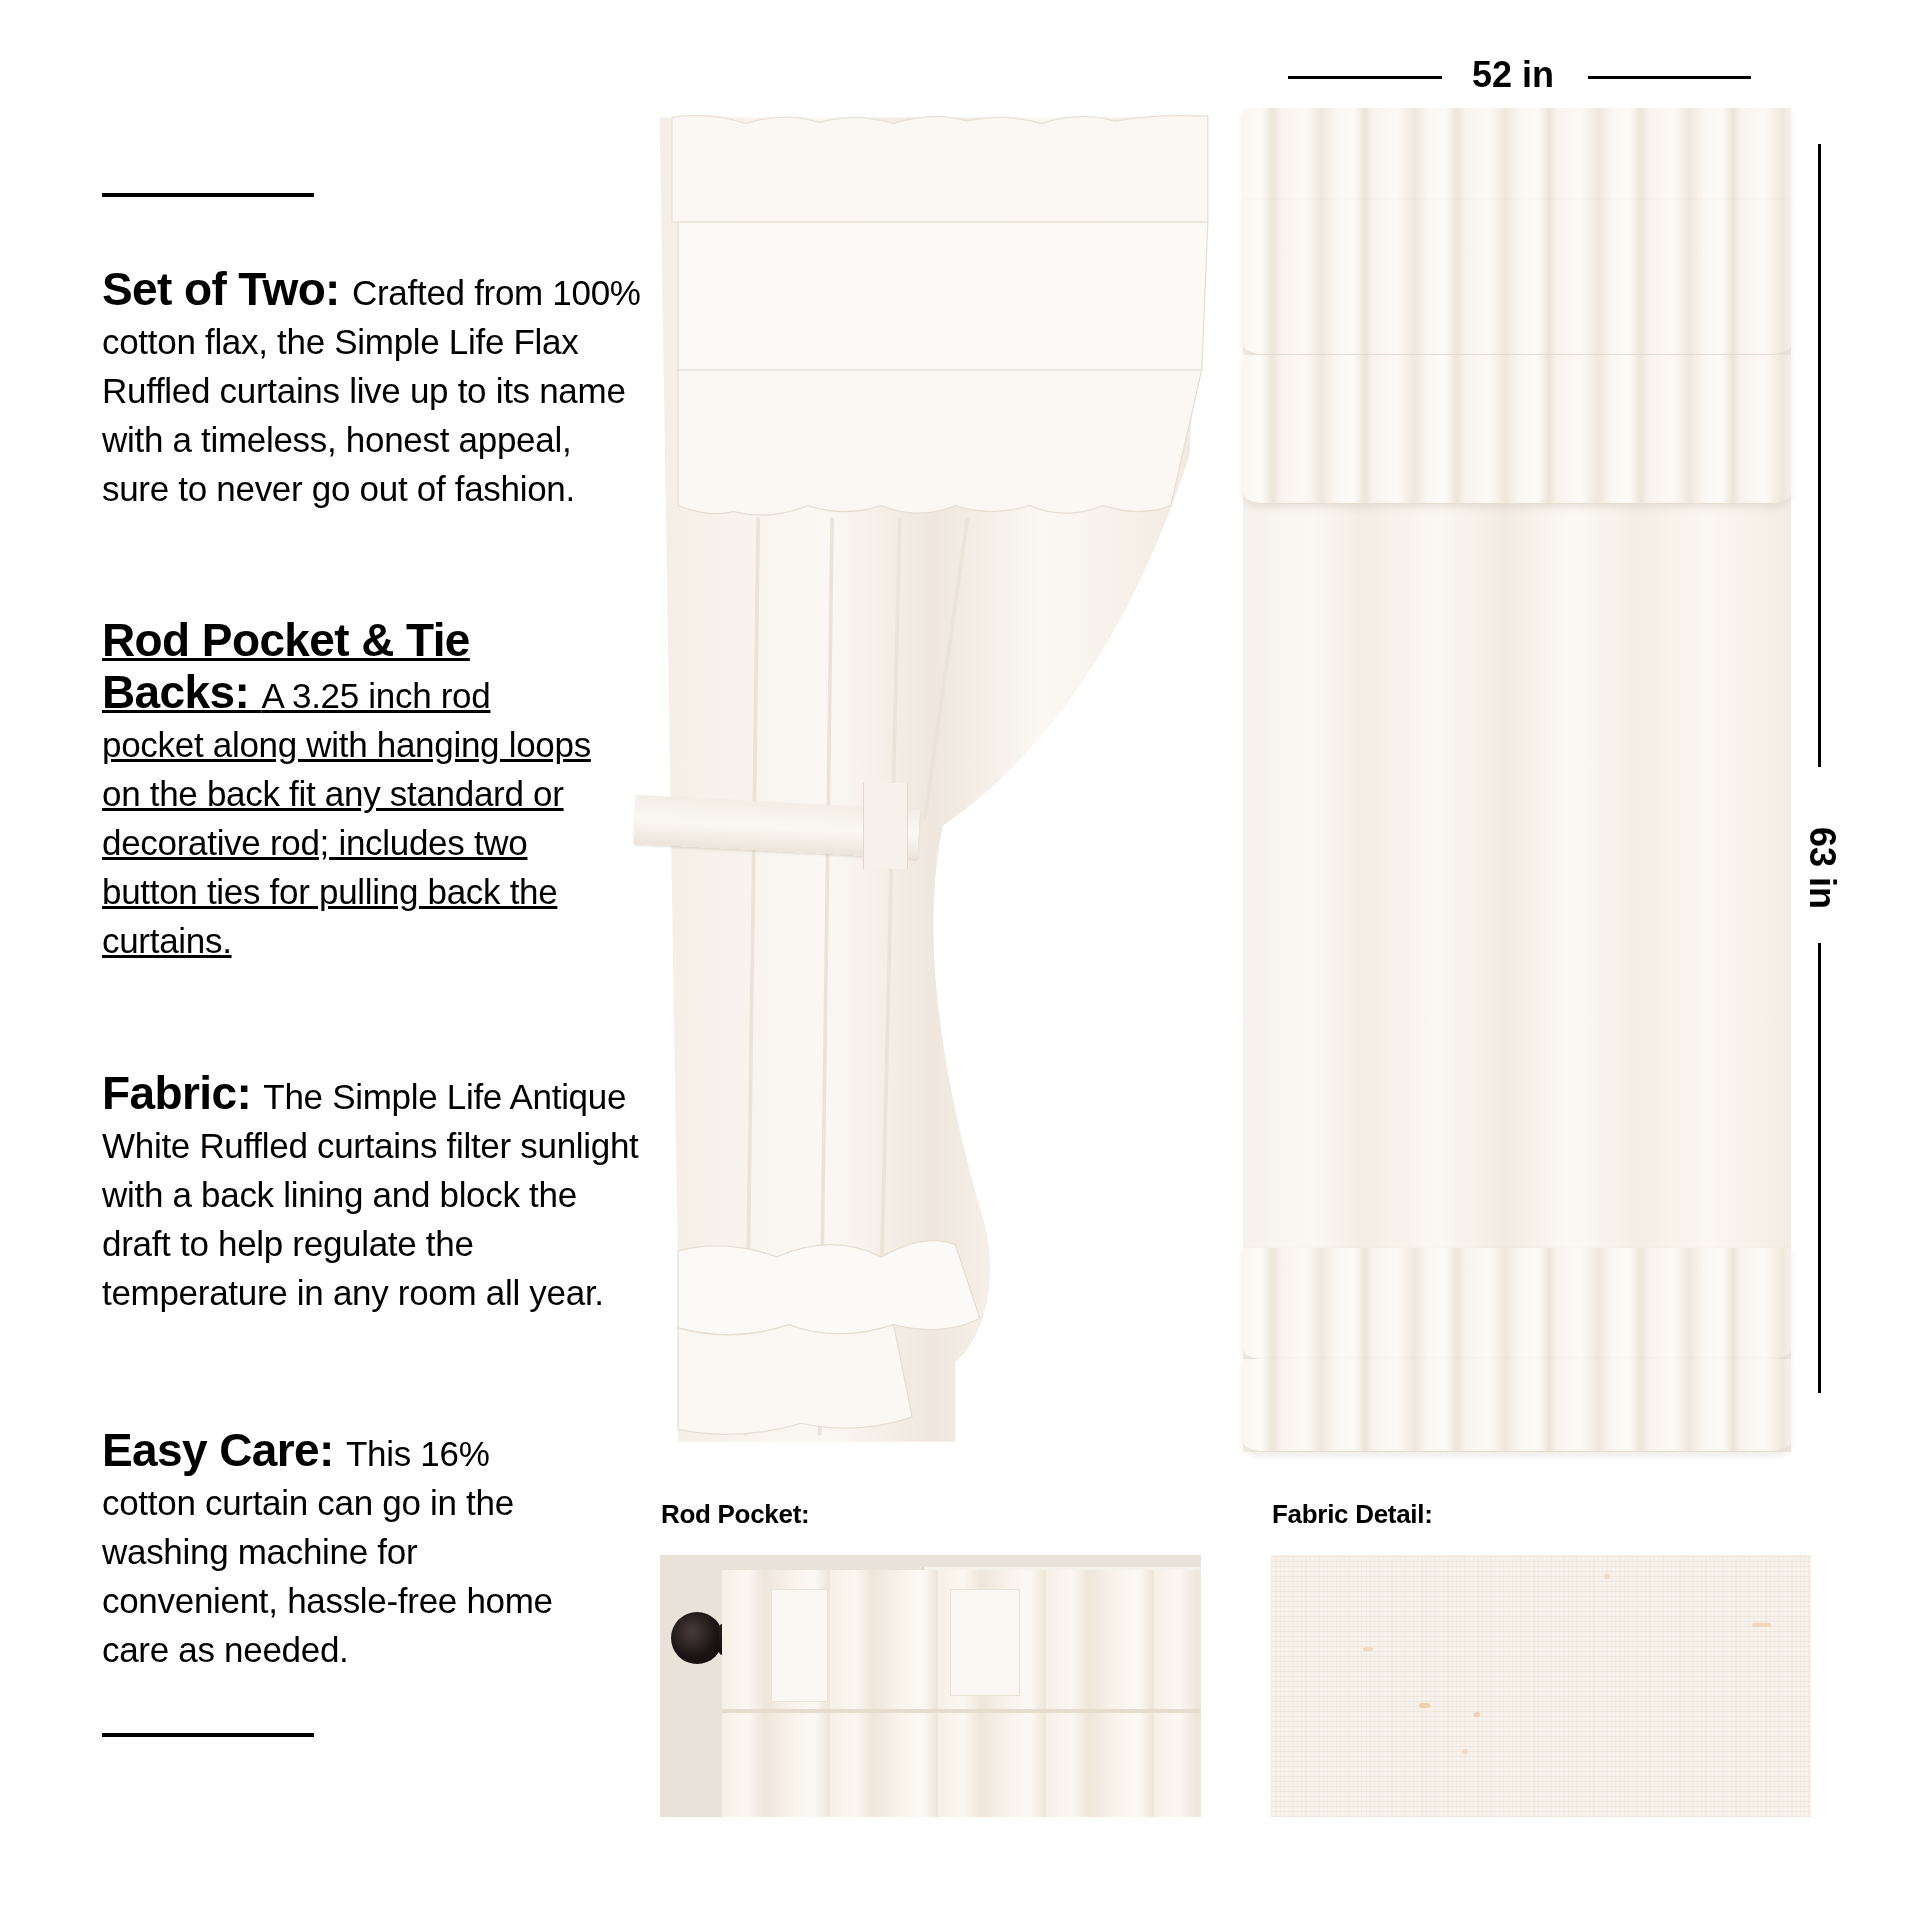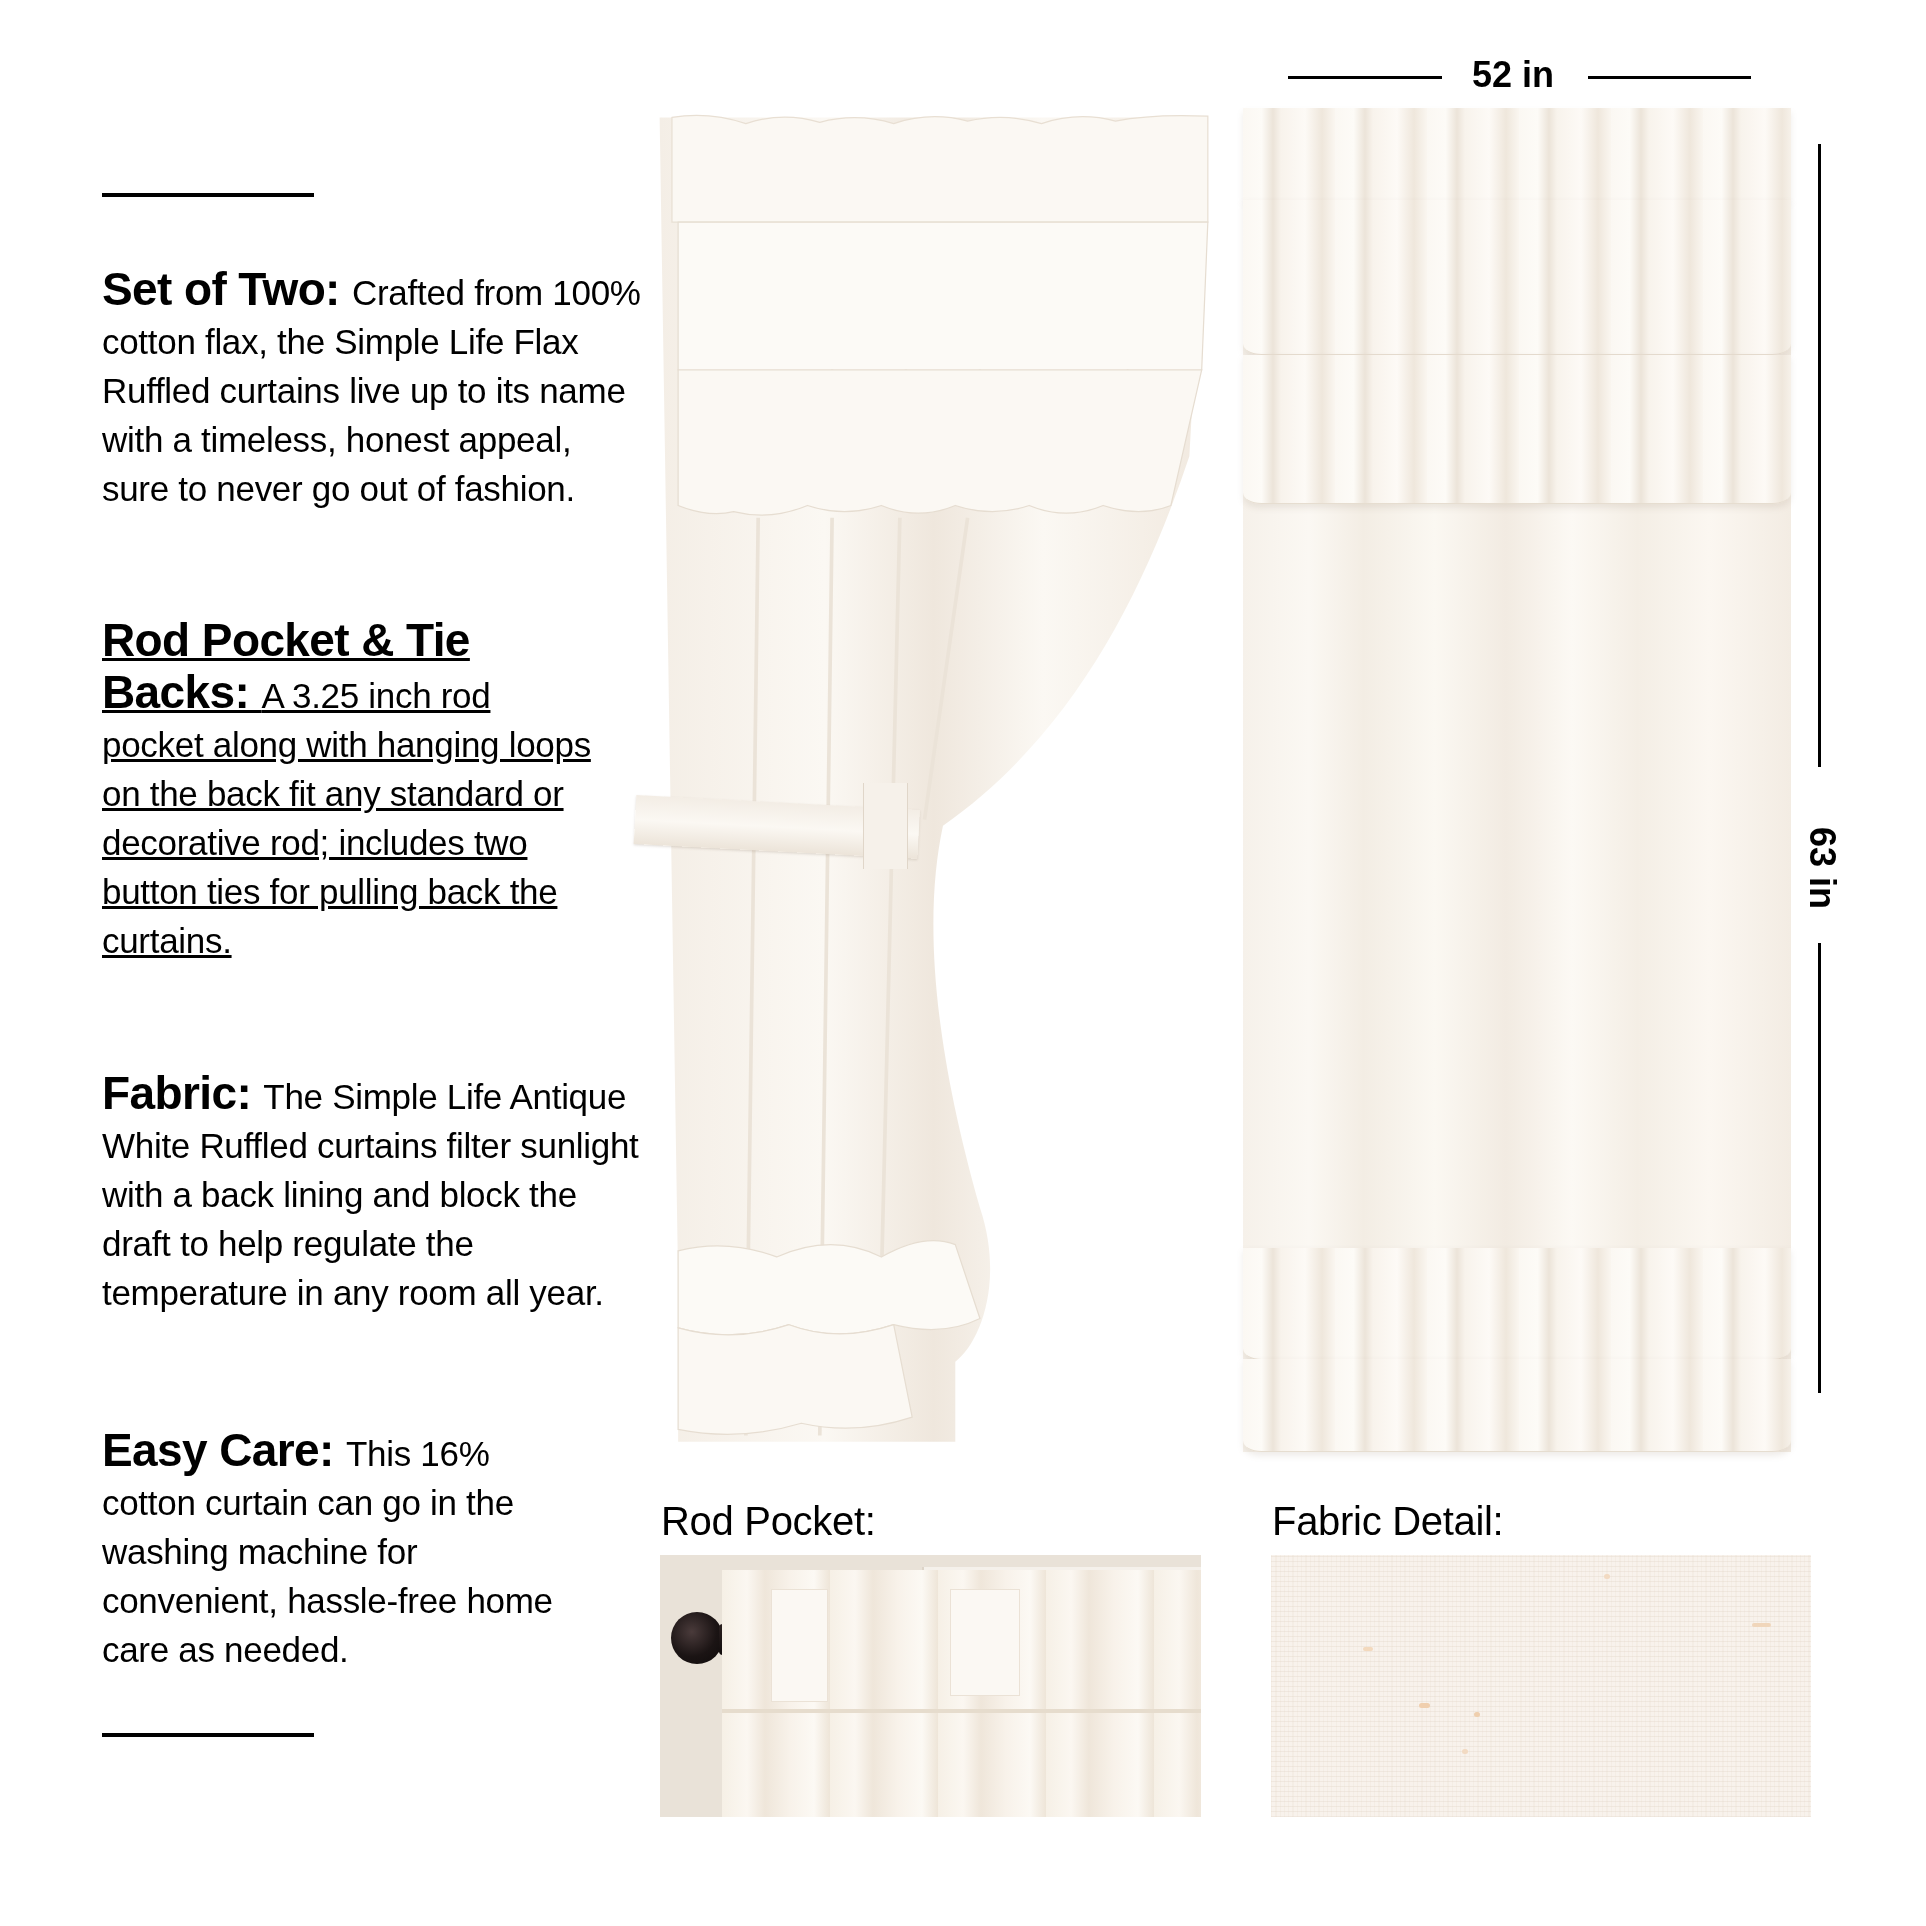--- a/index.html
+++ b/index.html
@@ -7,21 +7,21 @@
       width: 1926px; height: 1926px; background: #ffffff; position: relative; overflow: hidden;
       font-family: "Liberation Sans", "DejaVu Sans", sans-serif; color: #000;
     }
     .rule { position: absolute; background: #000; }
     .feature {
       position: absolute; left: 102px; width: 542px;
       font-size: 35px; line-height: 49px; font-weight: 300; letter-spacing: -0.3px;
     }
     .feature .title { font-weight: 700; font-size: 46px; letter-spacing: -0.6px; }
     .dim-label { position: absolute; font-weight: 700; font-size: 36px; }
-    .panel-title { position: absolute; font-weight: 400; font-size: 40px; letter-spacing: -0.3px; }
+    .panel-title { position: absolute; font-weight: 700; font-size: 26px; letter-spacing: -0.3px; }
 
     
     .curtain { position: absolute; }
     .fabric {
       background: linear-gradient(90deg, #f6f1ea 0%, #fbf8f3 12%, #f3ede4 22%, #fbf8f2 35%, #f2ebe2 48%, #fcf9f4 60%, #f4eee5 72%, #fbf7f1 85%, #f3ece3 100%);
     }
     .ruffle {
       position: absolute; left: 0; right: 0;
       background: repeating-linear-gradient(90deg, #fbf8f3 0px, #fdfbf7 18.5px, #ece4d9 30px, #f8f3ec 38px, #fdfaf6 62px, #efe7dc 79px, #faf6f0 92px);
       border-bottom: 1.8px solid #e6ddd0;

